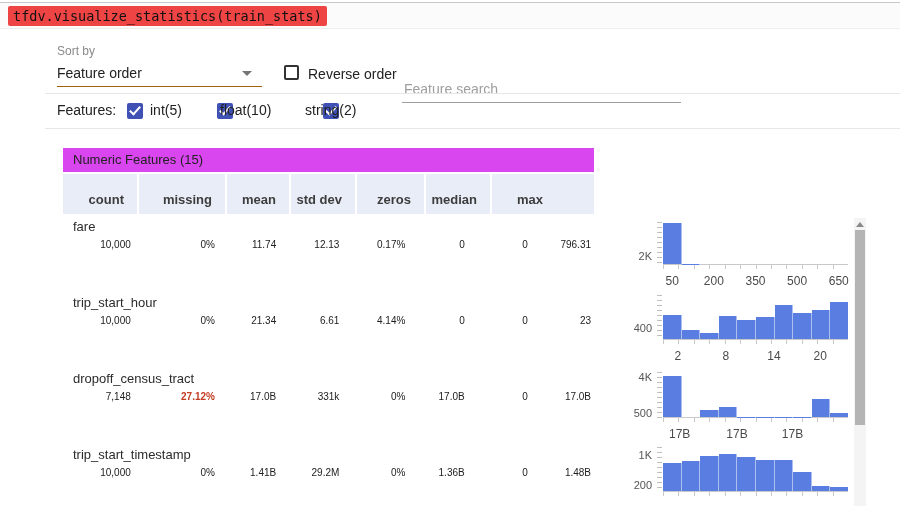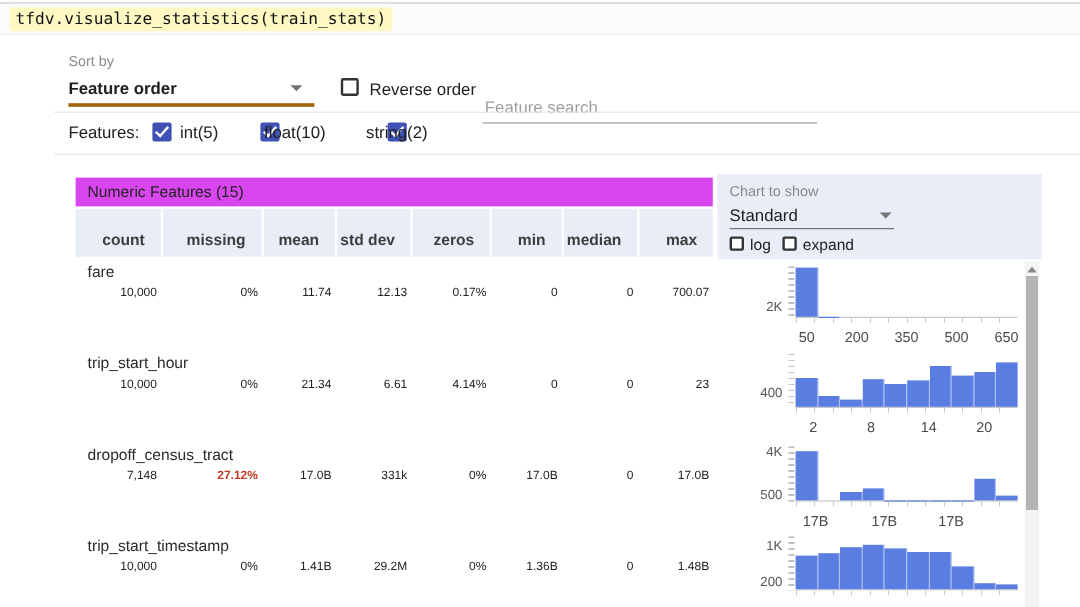--- a/index.html
+++ b/index.html
@@ -4,26 +4,26 @@
 <style>
   html,body{margin:0;padding:0;background:#fff;}
   #page{position:relative;width:900px;height:506px;background:#fff;overflow:hidden;
         font-family:"Liberation Sans",sans-serif;color:#212121;}
   .abs{position:absolute;}
 
   
   #code-bar{left:0;top:2px;right:0;height:25px;background:#fbfbfb;
             border-top:1px solid #c9c9c9;border-bottom:1px solid #eee;line-height:25px;}
   #code-bar code{font-family:"DejaVu Sans Mono",monospace;font-size:13.5px;color:#111;
-                 background:#fef9c3;padding:2px 5px;border-radius:2px;margin-left:8px;}
+                 background:#ef4444;padding:2px 5px;border-radius:2px;margin-left:8px;}
 
   
   .small-label{font-size:12px;color:#8a8a8a;}
   .ctl-text{font-size:14px;color:#212121;}
-  .select-box{border-bottom:3px solid #a16207;height:24px;line-height:22px;font-weight:bold;}
+  .select-box{border-bottom:1px solid #a16207;height:24px;line-height:22px;}
   .caret{width:0;height:0;border-left:5px solid transparent;border-right:5px solid transparent;
          border-top:5px solid #757575;position:absolute;}
   .underline-input{border:none;outline:none;border-bottom:1px solid #9e9e9e;background:transparent;
                    font-size:14px;font-family:"Liberation Sans",sans-serif;color:#212121;height:24px;}
   .underline-input::placeholder{color:#9e9e9e;}
   .divider{height:1px;background:#e7e7e7;}
 
   
   .cb{display:inline-block;box-sizing:border-box;vertical-align:middle;}
   .cb-off{width:15px;height:15px;border:2px solid #333;border-radius:2px;background:#fff;}
@@ -112,36 +112,35 @@
 
   
   <div class="abs" id="feature-table">
     <div id="table-title">Numeric Features (15)</div>
     <div id="header-row">
       <div class="hcell c0">count</div>
       <div class="hcell c1">missing</div>
       <div class="hcell c2">mean</div>
       <div class="hcell c3">std dev</div>
       <div class="hcell c4">zeros</div>
-      <div class="hcell c5">min</div>
       <div class="hcell c6">median</div>
       <div class="hcell c7">max</div>
     </div>
 
     <div class="feat-block">
       <div class="feat-name">fare</div>
       <div class="val-row">
         <div class="vcell c0">10,000</div>
         <div class="vcell c1">0%</div>
         <div class="vcell c2">11.74</div>
         <div class="vcell c3">12.13</div>
         <div class="vcell c4">0.17%</div>
         <div class="vcell c5">0</div>
         <div class="vcell c6">0</div>
-        <div class="vcell c7">700.07</div>
+        <div class="vcell c7">796.31</div>
       </div>
     </div>
 
     <div class="feat-block">
       <div class="feat-name">trip_start_hour</div>
       <div class="val-row">
         <div class="vcell c0">10,000</div>
         <div class="vcell c1">0%</div>
         <div class="vcell c2">21.34</div>
         <div class="vcell c3">6.61</div>
@@ -175,31 +174,20 @@
         <div class="vcell c3">29.2M</div>
         <div class="vcell c4">0%</div>
         <div class="vcell c5">1.36B</div>
         <div class="vcell c6">0</div>
         <div class="vcell c7">1.48B</div>
       </div>
     </div>
   </div>
 
   
-  <div class="abs" id="chart-controls">
-    <div class="abs small-label" id="chart-to-show-label">Chart to show</div>
-    <div class="abs" id="chart-select">
-      <span>Standard</span>
-      <span class="caret"></span>
-    </div>
-    <span class="abs cb cb-off sm" style="left:10px;top:52px;"></span>
-    <span class="abs cbrow-label" style="left:24px;top:51px;">log</span>
-    <span class="abs cb cb-off sm" style="left:54px;top:52px;"></span>
-    <span class="abs cbrow-label" style="left:68px;top:51px;">expand</span>
-  </div>
 
   
   <div class="chart" style="top:222px;height:43px;">
     <div class="yl">
         <span class="ylab" style="bottom: 20%; margin-left: 20px;">2K</span>
       </div>
     <div class="ruler"></div>
     <div class="plot">
         <div class="bar" style="height: 98.3%;"></div>
         <div class="bar" style="height: 0.25%;"></div>

